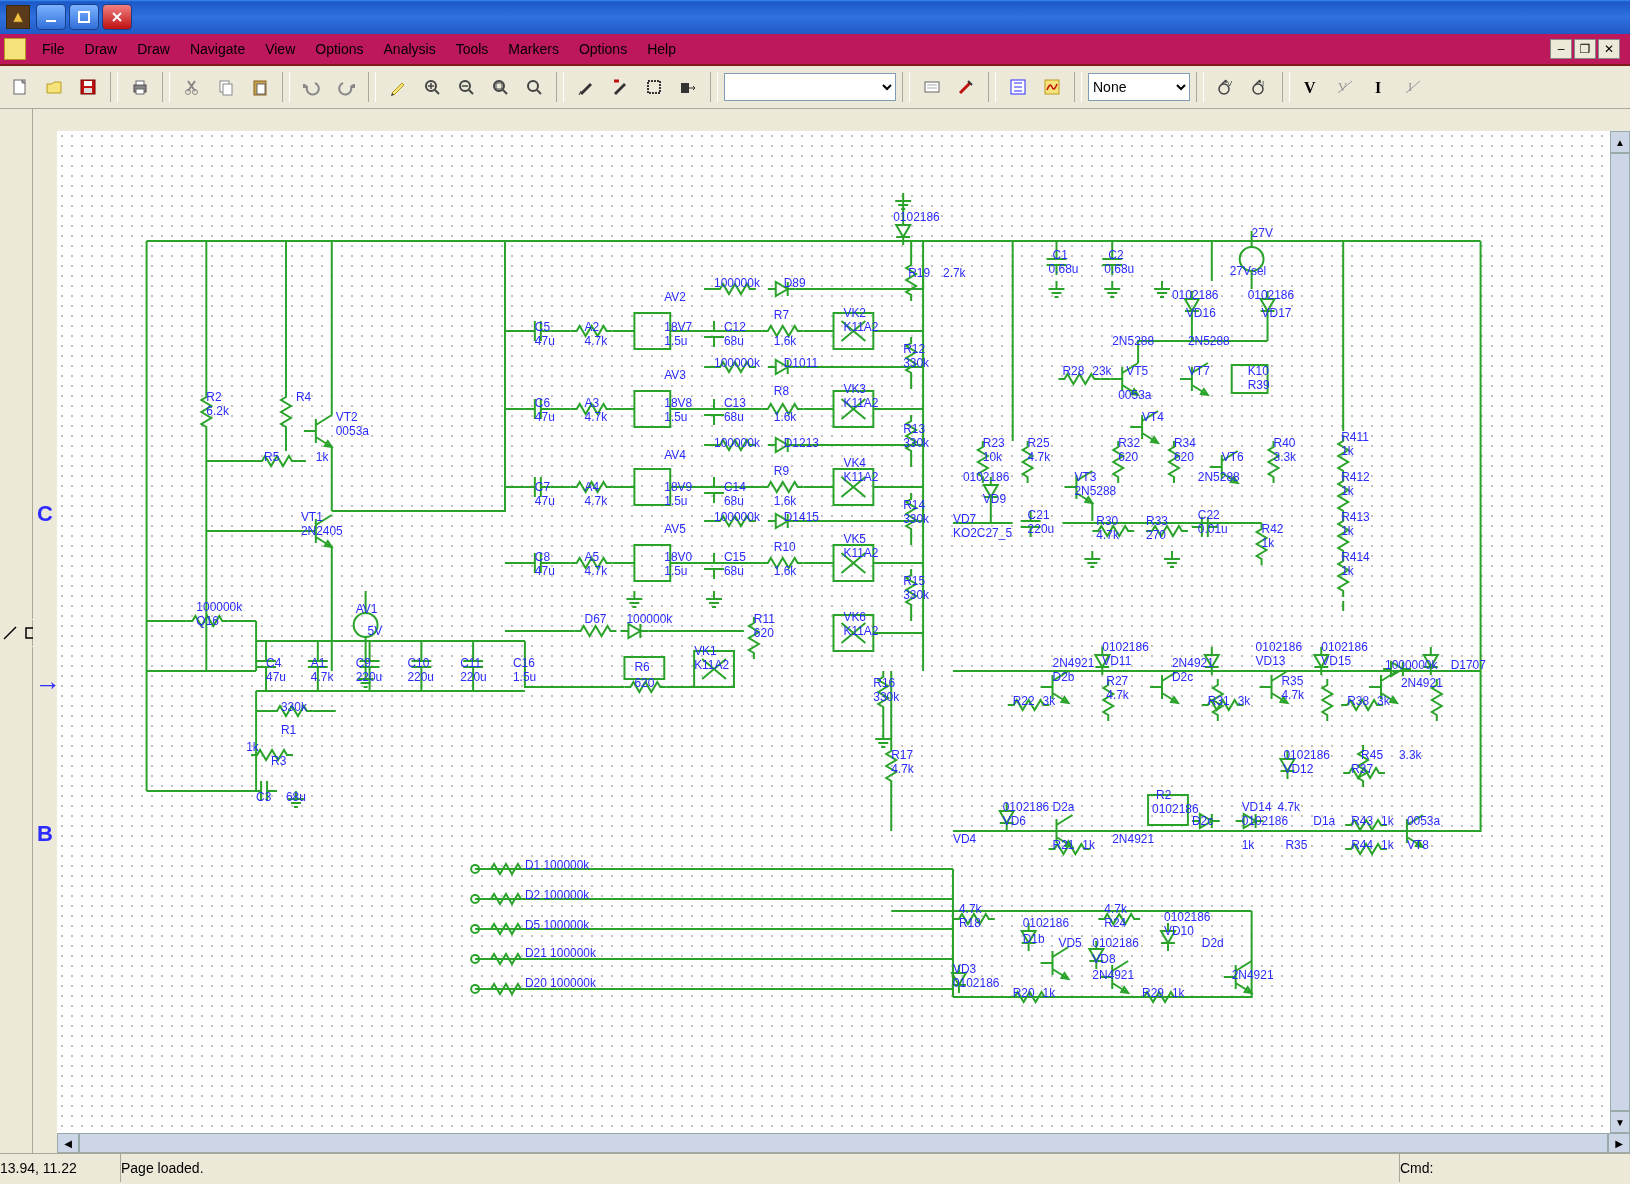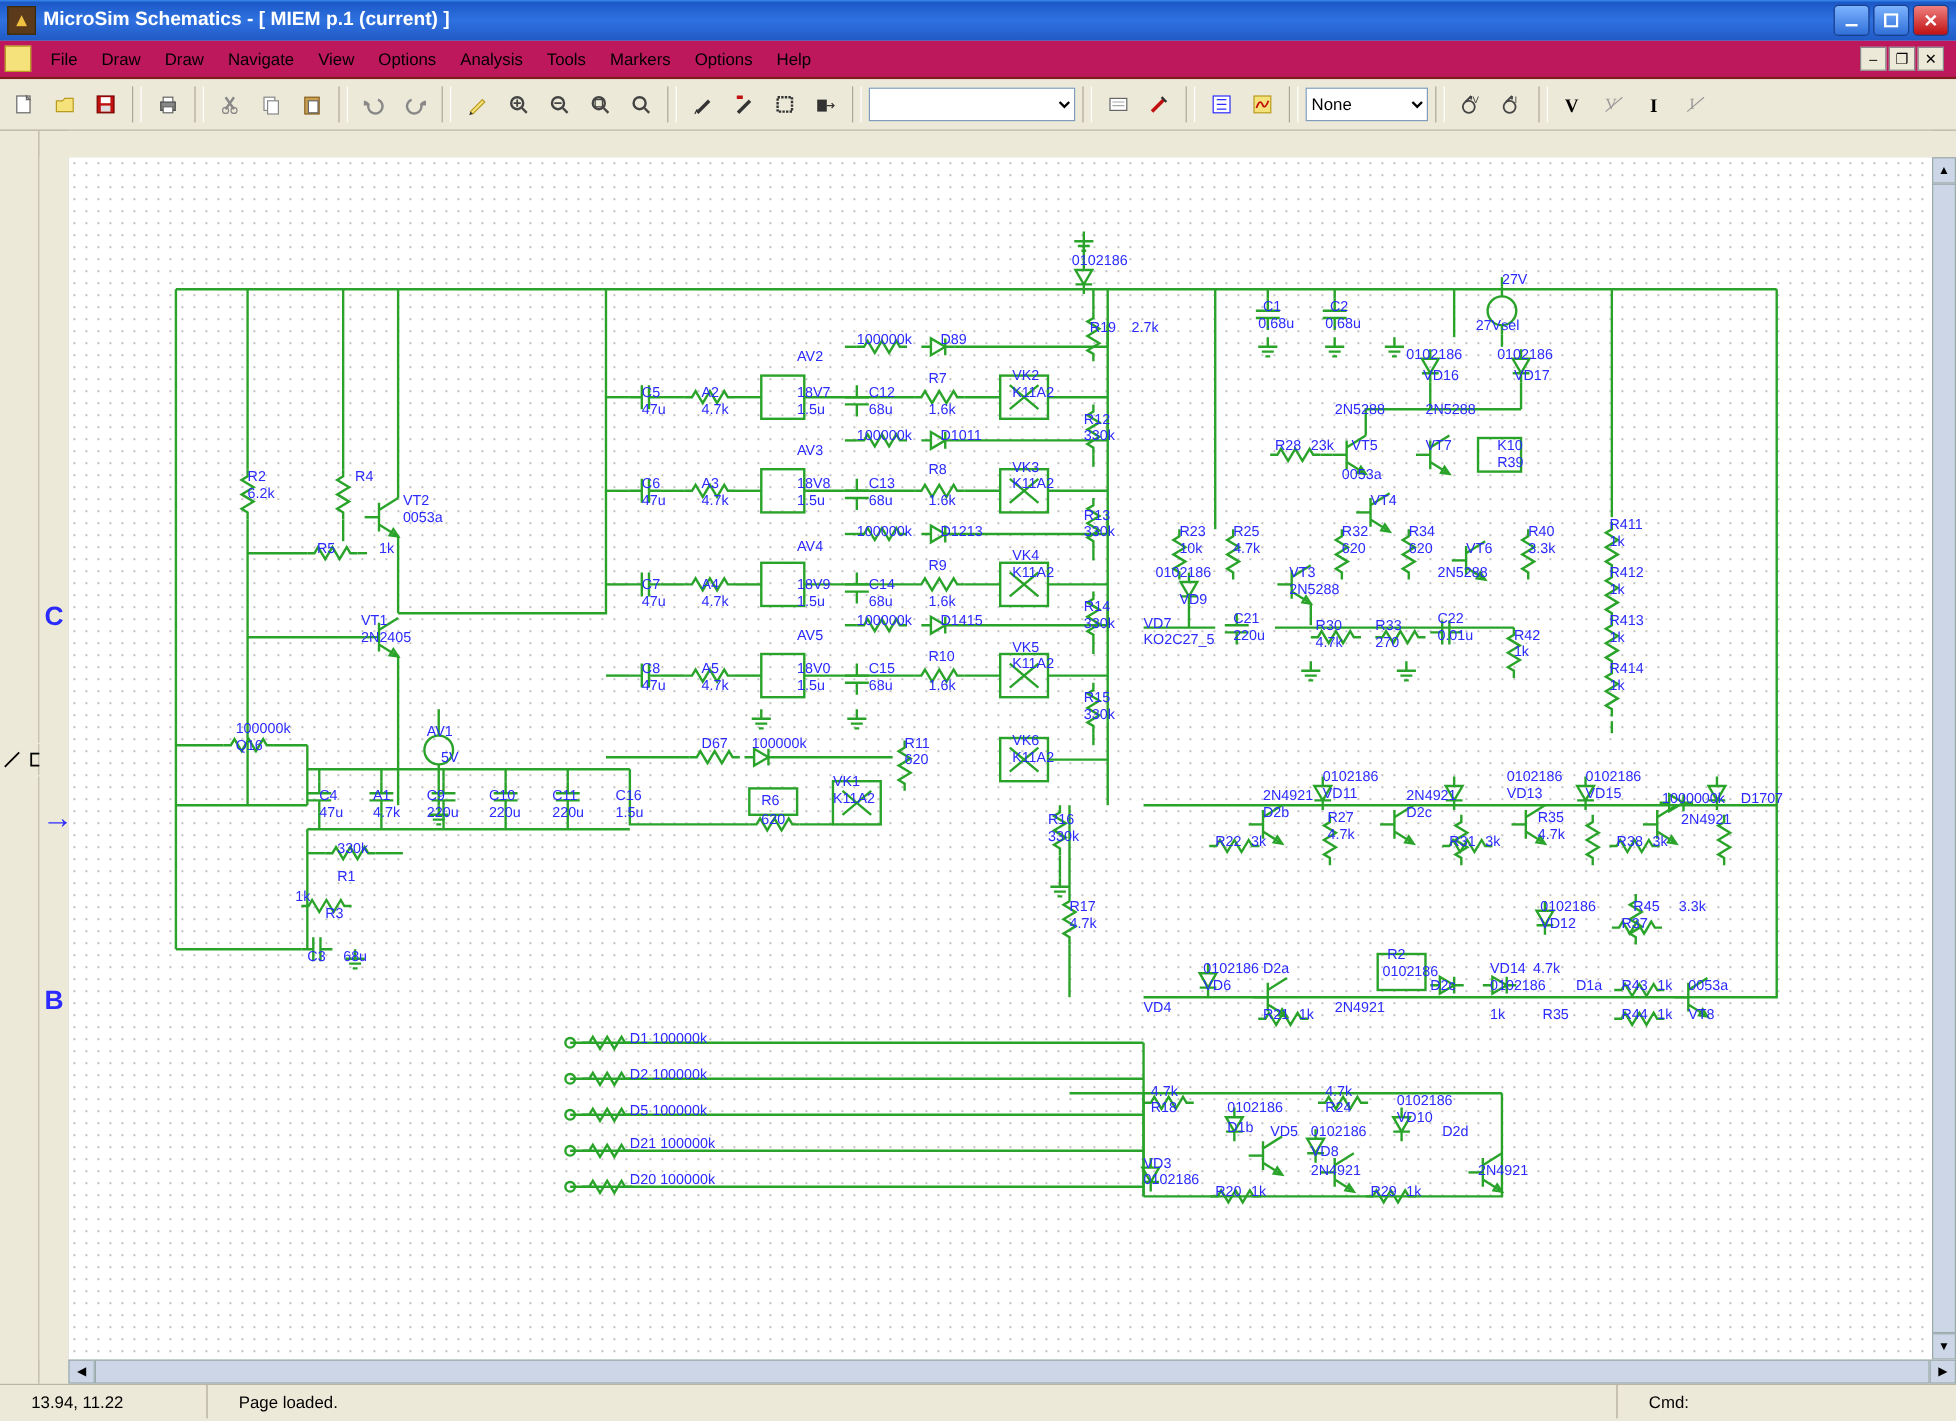--- a/index.html
+++ b/index.html
@@ -37,40 +37,39 @@
     background-image:radial-gradient(circle,#c0c0c0 1px,transparent 1px);
     background-size:10px 10px;overflow:hidden}
   .canvas svg{position:absolute;inset:0;width:100%;height:100%}
   .sbar-h{position:absolute;left:24px;right:0;bottom:0;height:20px;background:#ece9d8;display:flex}
   .sbar-h .thumb,.sbar-v .thumb{background:#cdd6e6;border:1px solid #9aa;flex:1}
   .sbar-h .arr,.sbar-v .arr{width:20px;height:18px;background:#cdd6e6;border:1px solid #9aa;display:flex;align-items:center;justify-content:center;font-size:10px;cursor:pointer}
   .sbar-v{position:absolute;right:0;top:22px;bottom:20px;width:20px;background:#ece9d8;display:flex;flex-direction:column}
   .sbar-v .arr{height:20px;width:18px}
   
   .statusbar{height:28px;background:#ece9d8;border-top:1px solid #aca899;display:flex;align-items:center;font-size:14px}
-  .statusbar .cell{padding:0 26px;border-right:1px solid #aca899;height:100%;display:flex;align-items:center}
+  .statusbar .cell{padding:0 0;border-right:1px solid #aca899;height:100%;display:flex;align-items:center}
   .statusbar .cell.coord{width:120px}
   .statusbar .cell.msg{flex:1}
   .statusbar .cell.cmd{width:230px;border-right:none}
   
   svg{display:block}
   .wire{stroke:#29a329;stroke-width:2;fill:none}
   .dev{stroke:#29a329;stroke-width:2;fill:none}
   .lbl{fill:#2b2bff;font-size:12px;font-family:Arial}
 </style>
 </head>
 <body>
 
 <div class="titlebar">
   <div class="appicon">
     <svg viewBox="0 0 16 16">
         <path d="M2 14 L8 2 L14 14 Z" fill="#f0c040" stroke="#5a3a1a"></path>
       </svg>
   </div>
-  <div class="title">MicroSim Schematics - [ MIEM  p.1 (current) ]</div>
   <div class="winbtns">
     <div class="wbtn">
         <svg width="12" height="12">
           <rect x="1" y="9" width="10" height="2" fill="#fff"></rect>
         </svg>
       </div>
     <div class="wbtn">
         <svg width="12" height="12">
           <rect x="1" y="1" width="10" height="10" fill="none" stroke="#fff" stroke-width="2"></rect>
         </svg>

